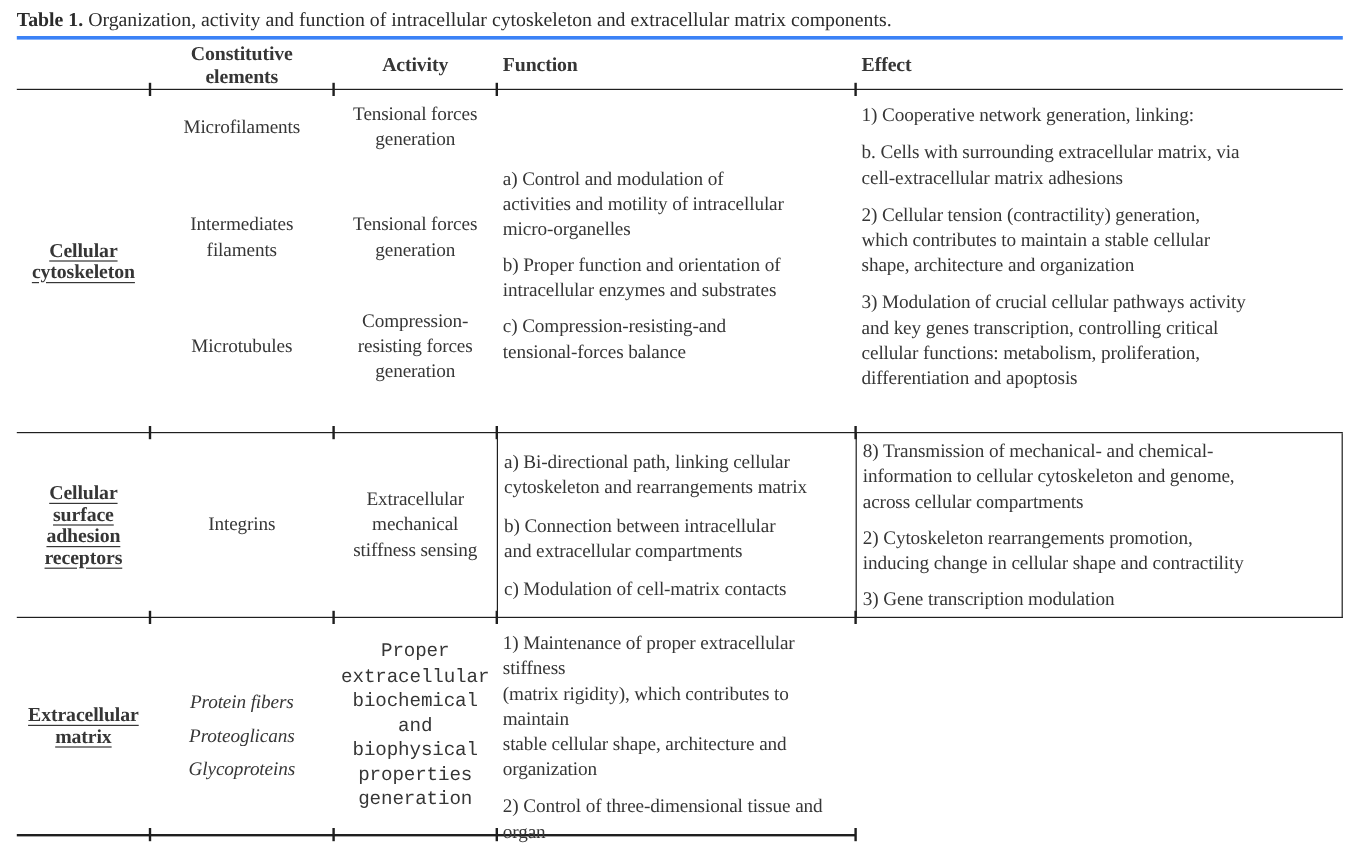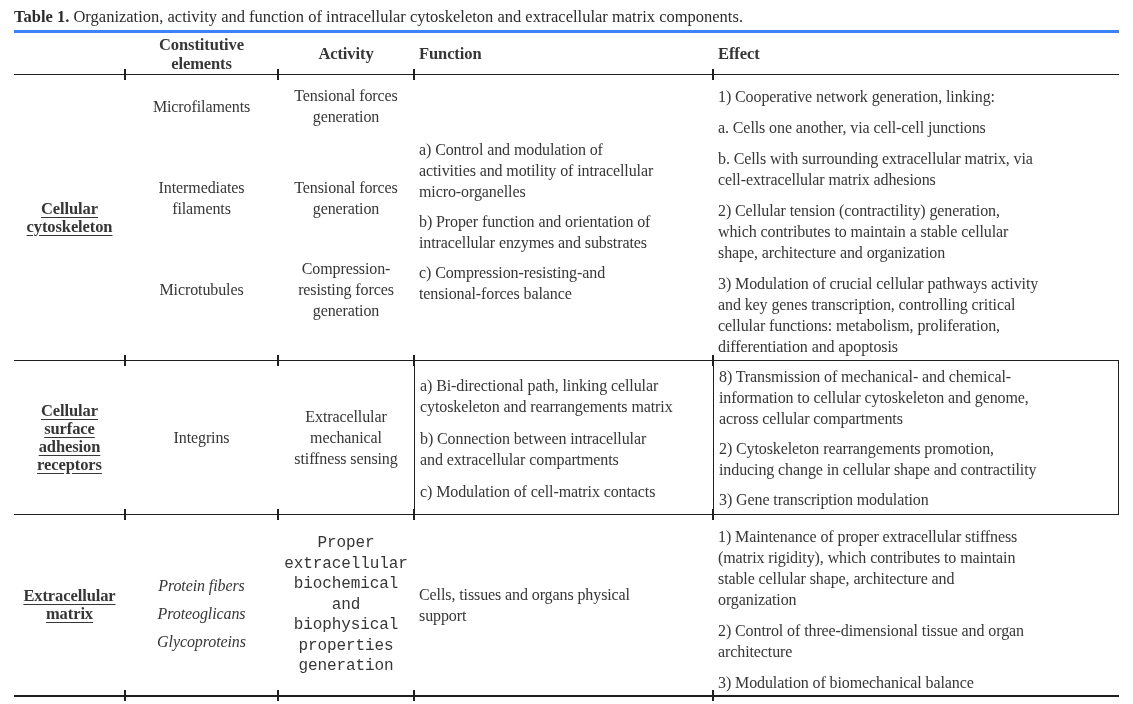--- a/index.html
+++ b/index.html
@@ -95,21 +95,20 @@
       <p class="pre">a) Control and modulation of
 activities and motility of intracellular
 micro-organelles</p>
       <p class="pre">b) Proper function and orientation of
 intracellular enzymes and substrates</p>
       <p class="pre">c) Compression-resisting-and
 tensional-forces balance</p>
     </div>
     <div class="cell paras">
       <p class="pre">1) Cooperative network generation, linking:</p>
-      <p class="pre">a. Cells one another, via cell-cell junctions</p>
       <p class="pre">b. Cells with surrounding extracellular matrix, via
 cell-extracellular matrix adhesions</p>
       <p class="pre">2) Cellular tension (contractility) generation,
 which contributes to maintain a stable cellular
 shape, architecture and organization</p>
       <p class="pre">3) Modulation of crucial cellular pathways activity
 and key genes transcription, controlling critical
 cellular functions: metabolism, proliferation,
 differentiation and apoptosis</p>
     </div>
@@ -149,22 +148,20 @@
       <div class="pre">Proteoglicans</div>
       <div class="pre">Glycoproteins</div>
     </div>
     <div class="cell b2 vcenter act3 pre">Proper
 extracellular
 biochemical
 and
 biophysical
 properties
 generation</div>
-    <div class="cell b2 vleft pre">Cells, tissues and organs physical
-support</div>
     <div class="cell b2 paras">
       <p class="pre">1) Maintenance of proper extracellular stiffness
 (matrix rigidity), which contributes to maintain
 stable cellular shape, architecture and
 organization</p>
       <p class="pre">2) Control of three-dimensional tissue and organ
 architecture</p>
       <p class="pre">3) Modulation of biomechanical balance</p>
     </div>
 

